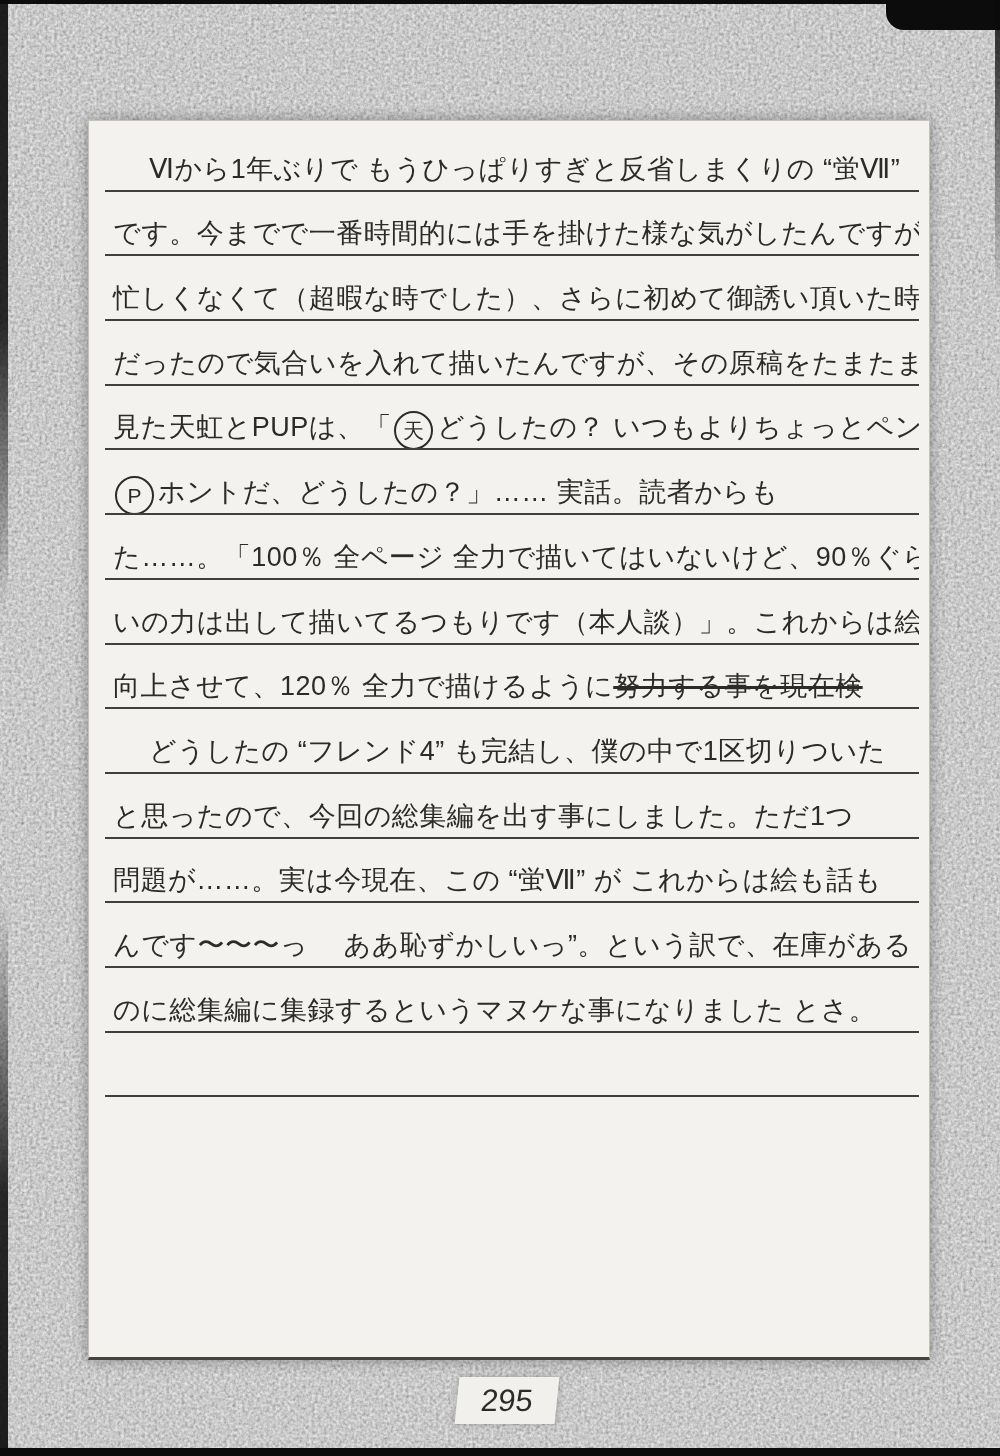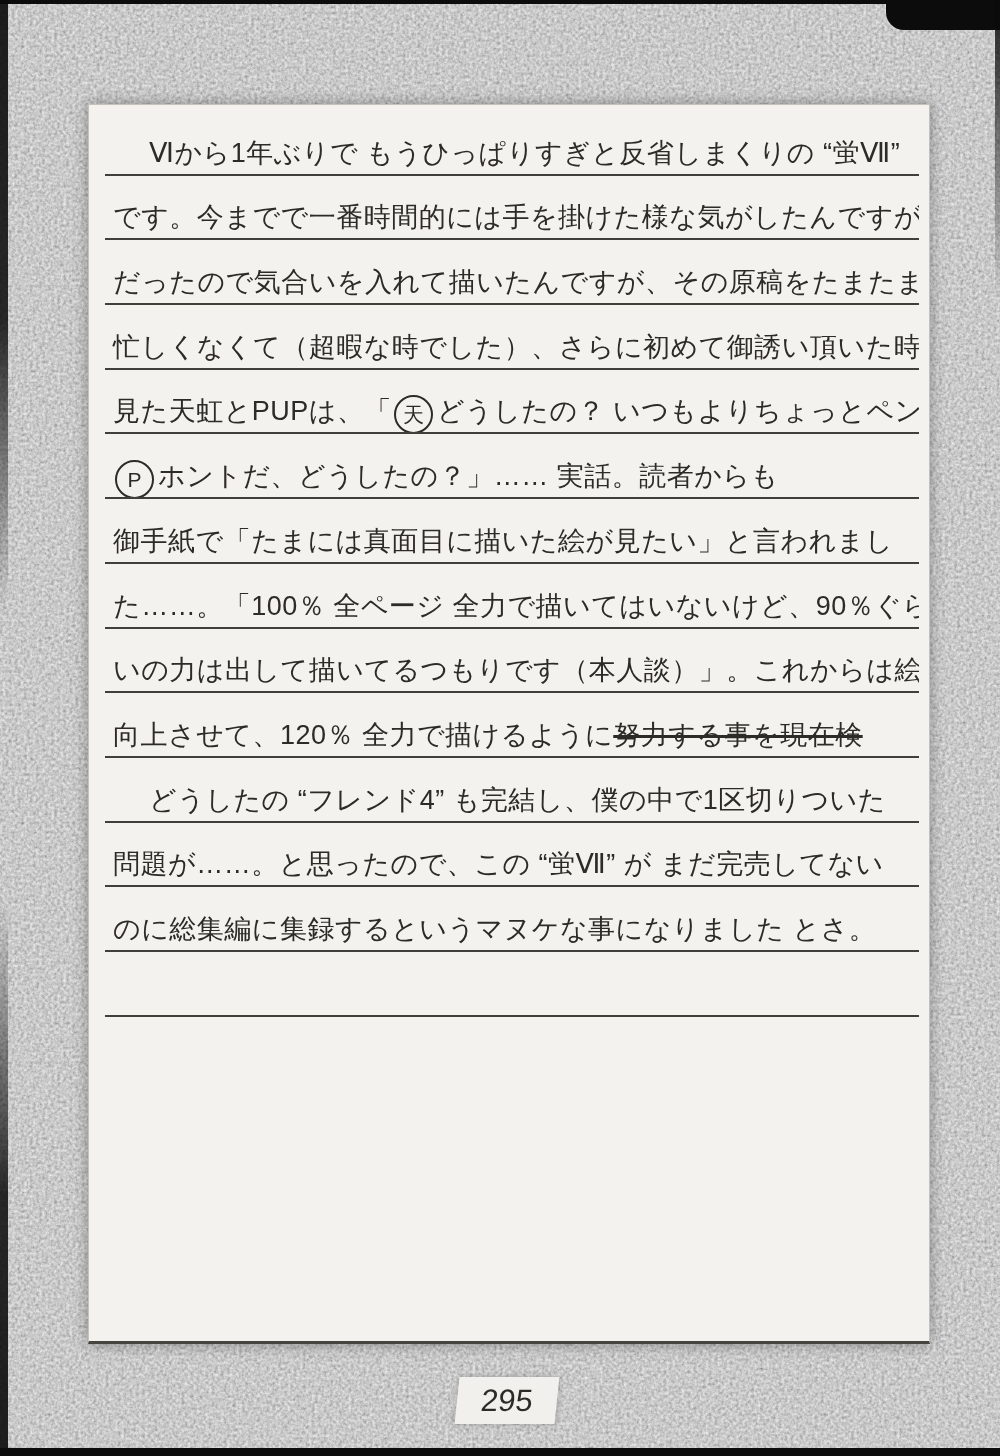--- a/index.html
+++ b/index.html
@@ -14,21 +14,21 @@
   .edge-top{left:0;top:0;width:1000px;height:4px;}
   .edge-bottom{left:0;top:1448px;width:1000px;height:8px;}
   .edge-left{left:0;top:0;width:8px;height:1456px;
     background:linear-gradient(180deg,rgba(10,10,10,.9) 0%,rgba(10,10,10,.85) 22%,rgba(10,10,10,0) 42%,rgba(10,10,10,0) 62%,rgba(10,10,10,.85) 82%,rgba(10,10,10,.9) 100%);}
   .edge-tr{left:886px;top:0;width:114px;height:30px;border-radius:0 0 0 18px;}
   .edge-right{left:995px;top:0;width:5px;height:300px;
     background:linear-gradient(180deg,rgba(10,10,10,.9),rgba(10,10,10,0));}
 
   
   .paper{
-    position:absolute;left:88px;top:104px;width:842px;height:1240px;z-index:3;
+    position:absolute;left:88px;top:120px;width:842px;height:1240px;z-index:3;
     background:#f4f2ee;
     border:1px solid #c6c2ba;
     border-bottom:3px solid #46443f;
     box-shadow:0 0 14px rgba(0,0,0,.35);
     box-sizing:border-box;
   }
   .ruled{
     position:absolute;left:16px;top:6px;width:814px;
   }
   .row{
@@ -84,52 +84,55 @@
 
 <div class="paper">
   <div class="ruled">
     <div class="row ind">
         <span>Ⅵから1年ぶりで もうひっぱりすぎと反省しまくりの “蛍Ⅶ”</span>
       </div>
     <div class="row">
         <span>です。今までで一番時間的には手を掛けた様な気がしたんですが、</span>
       </div>
     <div class="row">
-        <span>だったので気合いを入れて描いたんですが、その原稿をたまたま</span>
+        <span>忙しくなくて（超暇な時でした）、さらに初めて御誘い頂いた時</span>
       </div>
     <div class="row">
-        <span>忙しくなくて（超暇な時でした）、さらに初めて御誘い頂いた時</span>
+        <span>だったので気合いを入れて描いたんですが、その原稿をたまたま</span>
       </div>
     <div class="row">
       <span>見た天虹とPUPは、「</span>
         <span class="circ">天</span>
         <span>どうしたの？ いつもよりちょっとペン入れ</span>
     </div>
     <div class="row">
         <span class="circ">P</span>
         <span>ホントだ、どうしたの？」…… 実話。読者からも</span>
     </div>
-    <div class="row">
-        <span>御手紙で「たまには真面目に描いた絵が見たい」と言われまし</span>
-      </div>
     <div class="row">
         <span>た……。「100％ 全ページ 全力で描いてはいないけど、90％ぐら</span>
       </div>
     <div class="row">
         <span>いの力は出して描いてるつもりです（本人談）」。これからは絵も話も</span>
       </div>
     <div class="row">
       <span>向上させて、120％ 全力で描けるように </span>
         <span class="strike">努力する事を現在検</span>
     </div>
     <div class="row ind">
         <span>どうしたの “フレンド4” も完結し、僕の中で1区切りついた</span>
       </div>
     <div class="row">
-        <span>問題が……。と思ったので、この “蛍Ⅶ” が まだ完売してない</span>
+        <span>と思ったので、今回の総集編を出す事にしました。ただ1つ</span>
+      </div>
+    <div class="row">
+        <span>問題が……。実は今現在、この “蛍Ⅶ” が これからは絵も話も</span>
+      </div>
+    <div class="row">
+        <span>んです〜〜〜っ　 ああ恥ずかしいっ”。という訳で、在庫がある</span>
       </div>
     <div class="row">
         <span>のに総集編に集録するというマヌケな事になりました とさ。</span>
       </div>
     <div class="row"></div>
   </div>
 </div>
 
 <div class="pagenum">
   <span>295</span>

